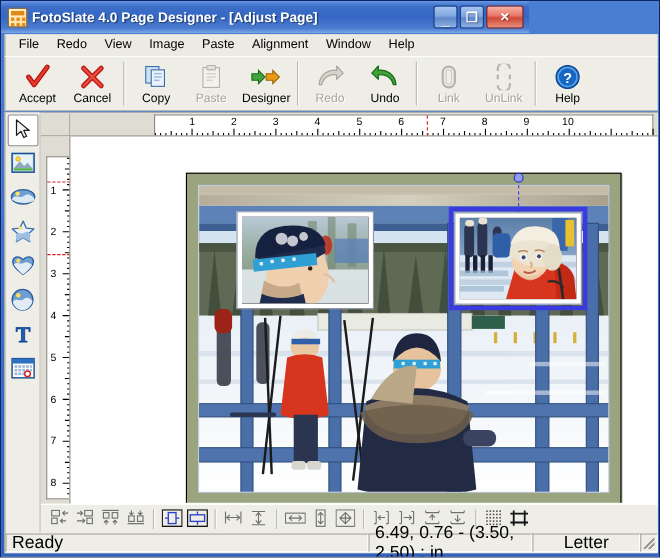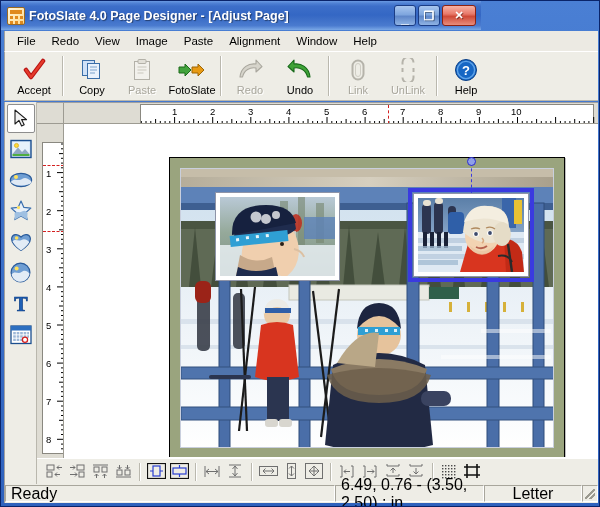--- a/index.html
+++ b/index.html
@@ -261,20 +261,29 @@
     <div class="tbtn">
       <div class="ico">
         <svg width="24" height="24" viewBox="0 0 24 24">
           <path d="M4 12 L9 19 L21 3" fill="none" stroke="#b81414" stroke-width="4.5" stroke-linecap="round" stroke-linejoin="round"></path>
           <path d="M4 12 L9 19 L21 3" fill="none" stroke="#e53b2b" stroke-width="2.2" stroke-linecap="round" stroke-linejoin="round"></path>
         </svg>
       </div>
       <div class="lbl">Accept</div>
     </div>
 
+    <div class="tbtn">
+      <div class="ico">
+        <svg width="24" height="24" viewBox="0 0 24 24">
+          <path d="M4 4 L20 20 M20 4 L4 20" fill="none" stroke="#c01818" stroke-width="4.6" stroke-linecap="round"></path>
+          <path d="M4 4 L20 20 M20 4 L4 20" fill="none" stroke="#e8513c" stroke-width="2" stroke-linecap="round"></path>
+        </svg>
+      </div>
+      <div class="lbl">Cancel</div>
+    </div>
 
     <div class="tb-sep"></div>
 
 
     <div class="tbtn">
       <div class="ico">
         <svg width="22" height="24" viewBox="0 0 22 24">
           <rect x="1.5" y="2.5" width="12" height="15" fill="#cfe1f7" stroke="#3a6ea8"></rect>
           <rect x="6.5" y="5.5" width="12" height="15" fill="#e9f2fc" stroke="#3a6ea8"></rect>
           <path d="M9 9 h7 M9 12 h7 M9 15 h5" stroke="#7da3cc" stroke-width="1"></path>
@@ -294,21 +303,21 @@
       <div class="lbl">Paste</div>
     </div>
 
     <div class="tbtn">
       <div class="ico">
         <svg width="30" height="24" viewBox="0 0 30 24">
           <path d="M2 9 h6 v-3 l6 6 -6 6 v-3 h-6 z" fill="#43a33d" stroke="#1d6b1a" stroke-width="1"></path>
           <path d="M15 9 h6 v-3 l6 6 -6 6 v-3 h-6 z" fill="#e89a14" stroke="#9c6504" stroke-width="1"></path>
         </svg>
       </div>
-      <div class="lbl">FotoSlate</div>
+      <div class="lbl">Designer</div>
     </div>
 
     <div class="tb-sep"></div>
 
     <div class="tbtn disabled">
       <div class="ico">
         <svg width="26" height="24" viewBox="0 0 26 24">
           <path d="M3 19 C4 9 12 5 19 6 L19 2 L25 8.5 L19 14 L19 10 C13 9 7 12 5.5 19 Z" fill="#d6d4cb" stroke="#a9a79e" stroke-width="1.1" stroke-linejoin="round"></path>
         </svg>
       </div>

